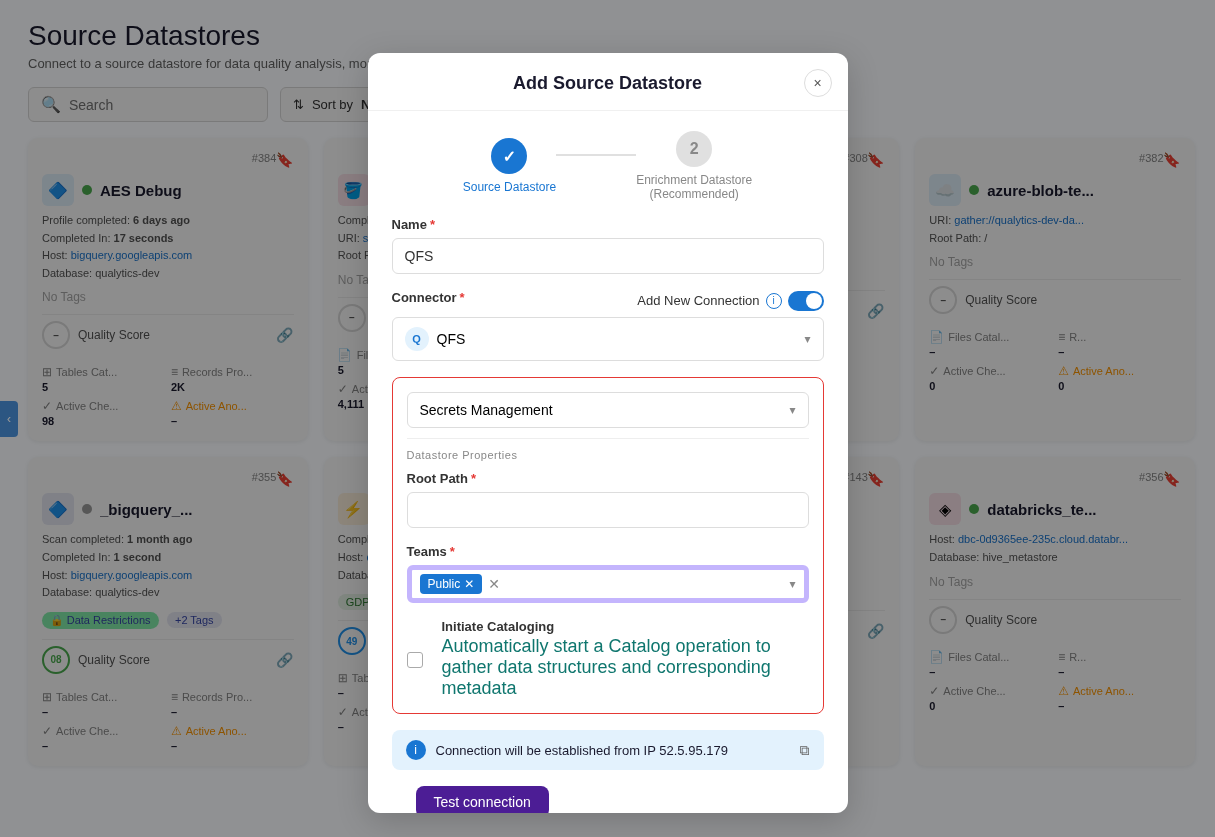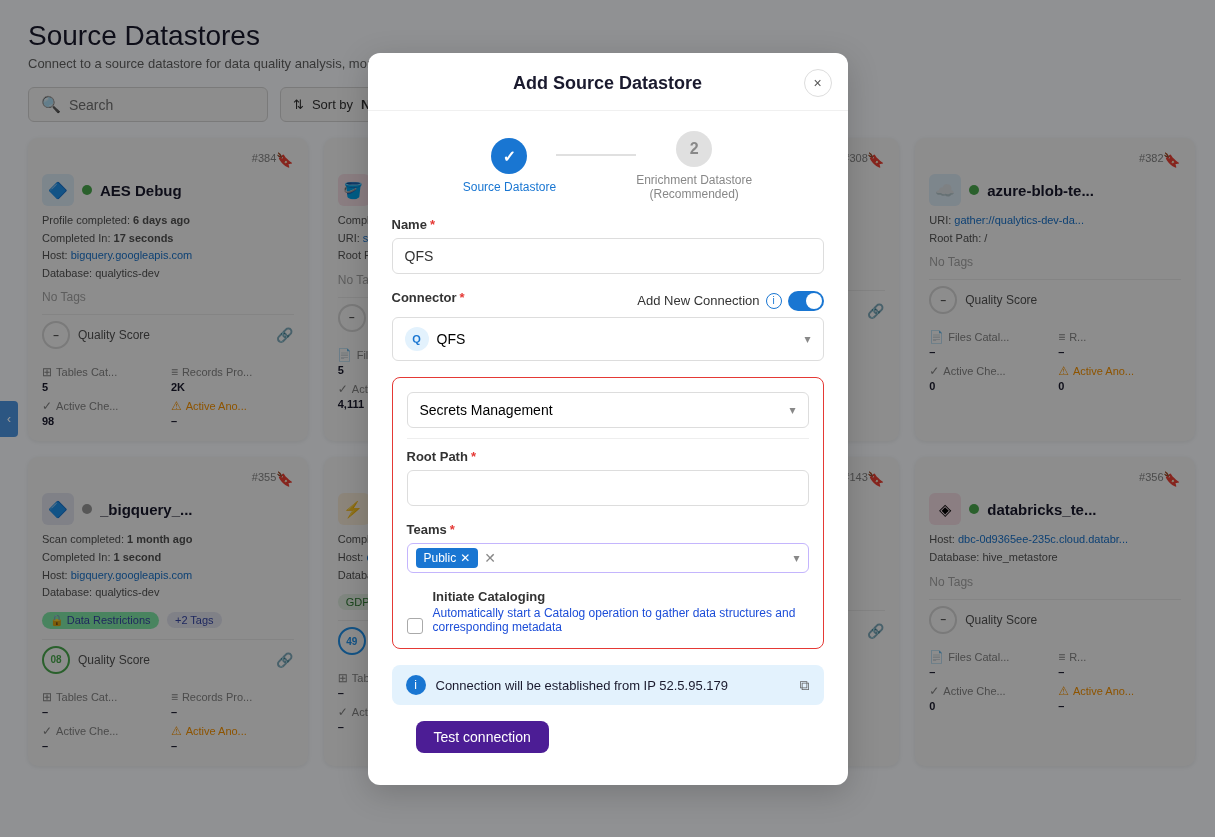--- a/index.html
+++ b/index.html
@@ -462,21 +462,21 @@
     .datastore-props-section {
       margin-top: 10px;
     }
 
     .divider { height: 1px; background: #eee; margin: 10px 0; }
 
     
     .teams-input-row {
       display: flex;
       align-items: center;
-      border: 1px solid #c4b5fd;
+      border: 5px solid #c4b5fd;
       border-radius: 6px;
       padding: 4px 8px;
       gap: 6px;
       background: white;
     }
 
     .team-tag {
       display: inline-flex;
       align-items: center;
       background: #1976d2;
@@ -497,22 +497,22 @@
       font-size: 14px;
       flex: 1;
       min-width: 60px;
     }
 
     .teams-chevron { color: #888; font-size: 12px; cursor: pointer; }
 
     
     .initiate-row {
       display: flex;
-      align-items: flex-end;
-      gap: 10px;
+      align-items: center;
+      gap: 19px;
       margin-top: 8px;
     }
 
     .initiate-checkbox {
       width: 16px; height: 16px;
       border: 1.5px solid #aaa;
       border-radius: 3px;
       margin-top: 2px;
       flex-shrink: 0;
       cursor: pointer;
@@ -520,22 +520,22 @@
 
     .initiate-text-block {}
 
     .initiate-title {
       font-size: 13px;
       font-weight: 600;
       color: #333;
     }
 
     .initiate-desc {
-      font-size: 12px;
-      color: #1d4ed8;
+      font-size: 18px;
+      color: #0f766e;
       margin-top: 2px;
     }
 
     
     .connection-info {
       display: flex;
       align-items: center;
       gap: 10px;
       background: #e3f2fd;
       border-radius: 8px;
@@ -1003,20 +1003,21 @@
         <div class="connection-props-box">
 
           <div class="secrets-select">
             <span>Secrets Management</span>
             <span class="chevron-down">▾</span>
           </div>
 
           <div class="divider"></div>
 
           <div class="datastore-props-section">
+            <div class="section-label">Datastore Properties</div>
 
             <div class="form-group">
               <div class="form-label">
                 <span>Root Path</span>
                 <span class="required-star">*</span>
               </div>
               <input class="form-input" type="text" value="" style="">
             </div>
 
             <div class="form-group">

